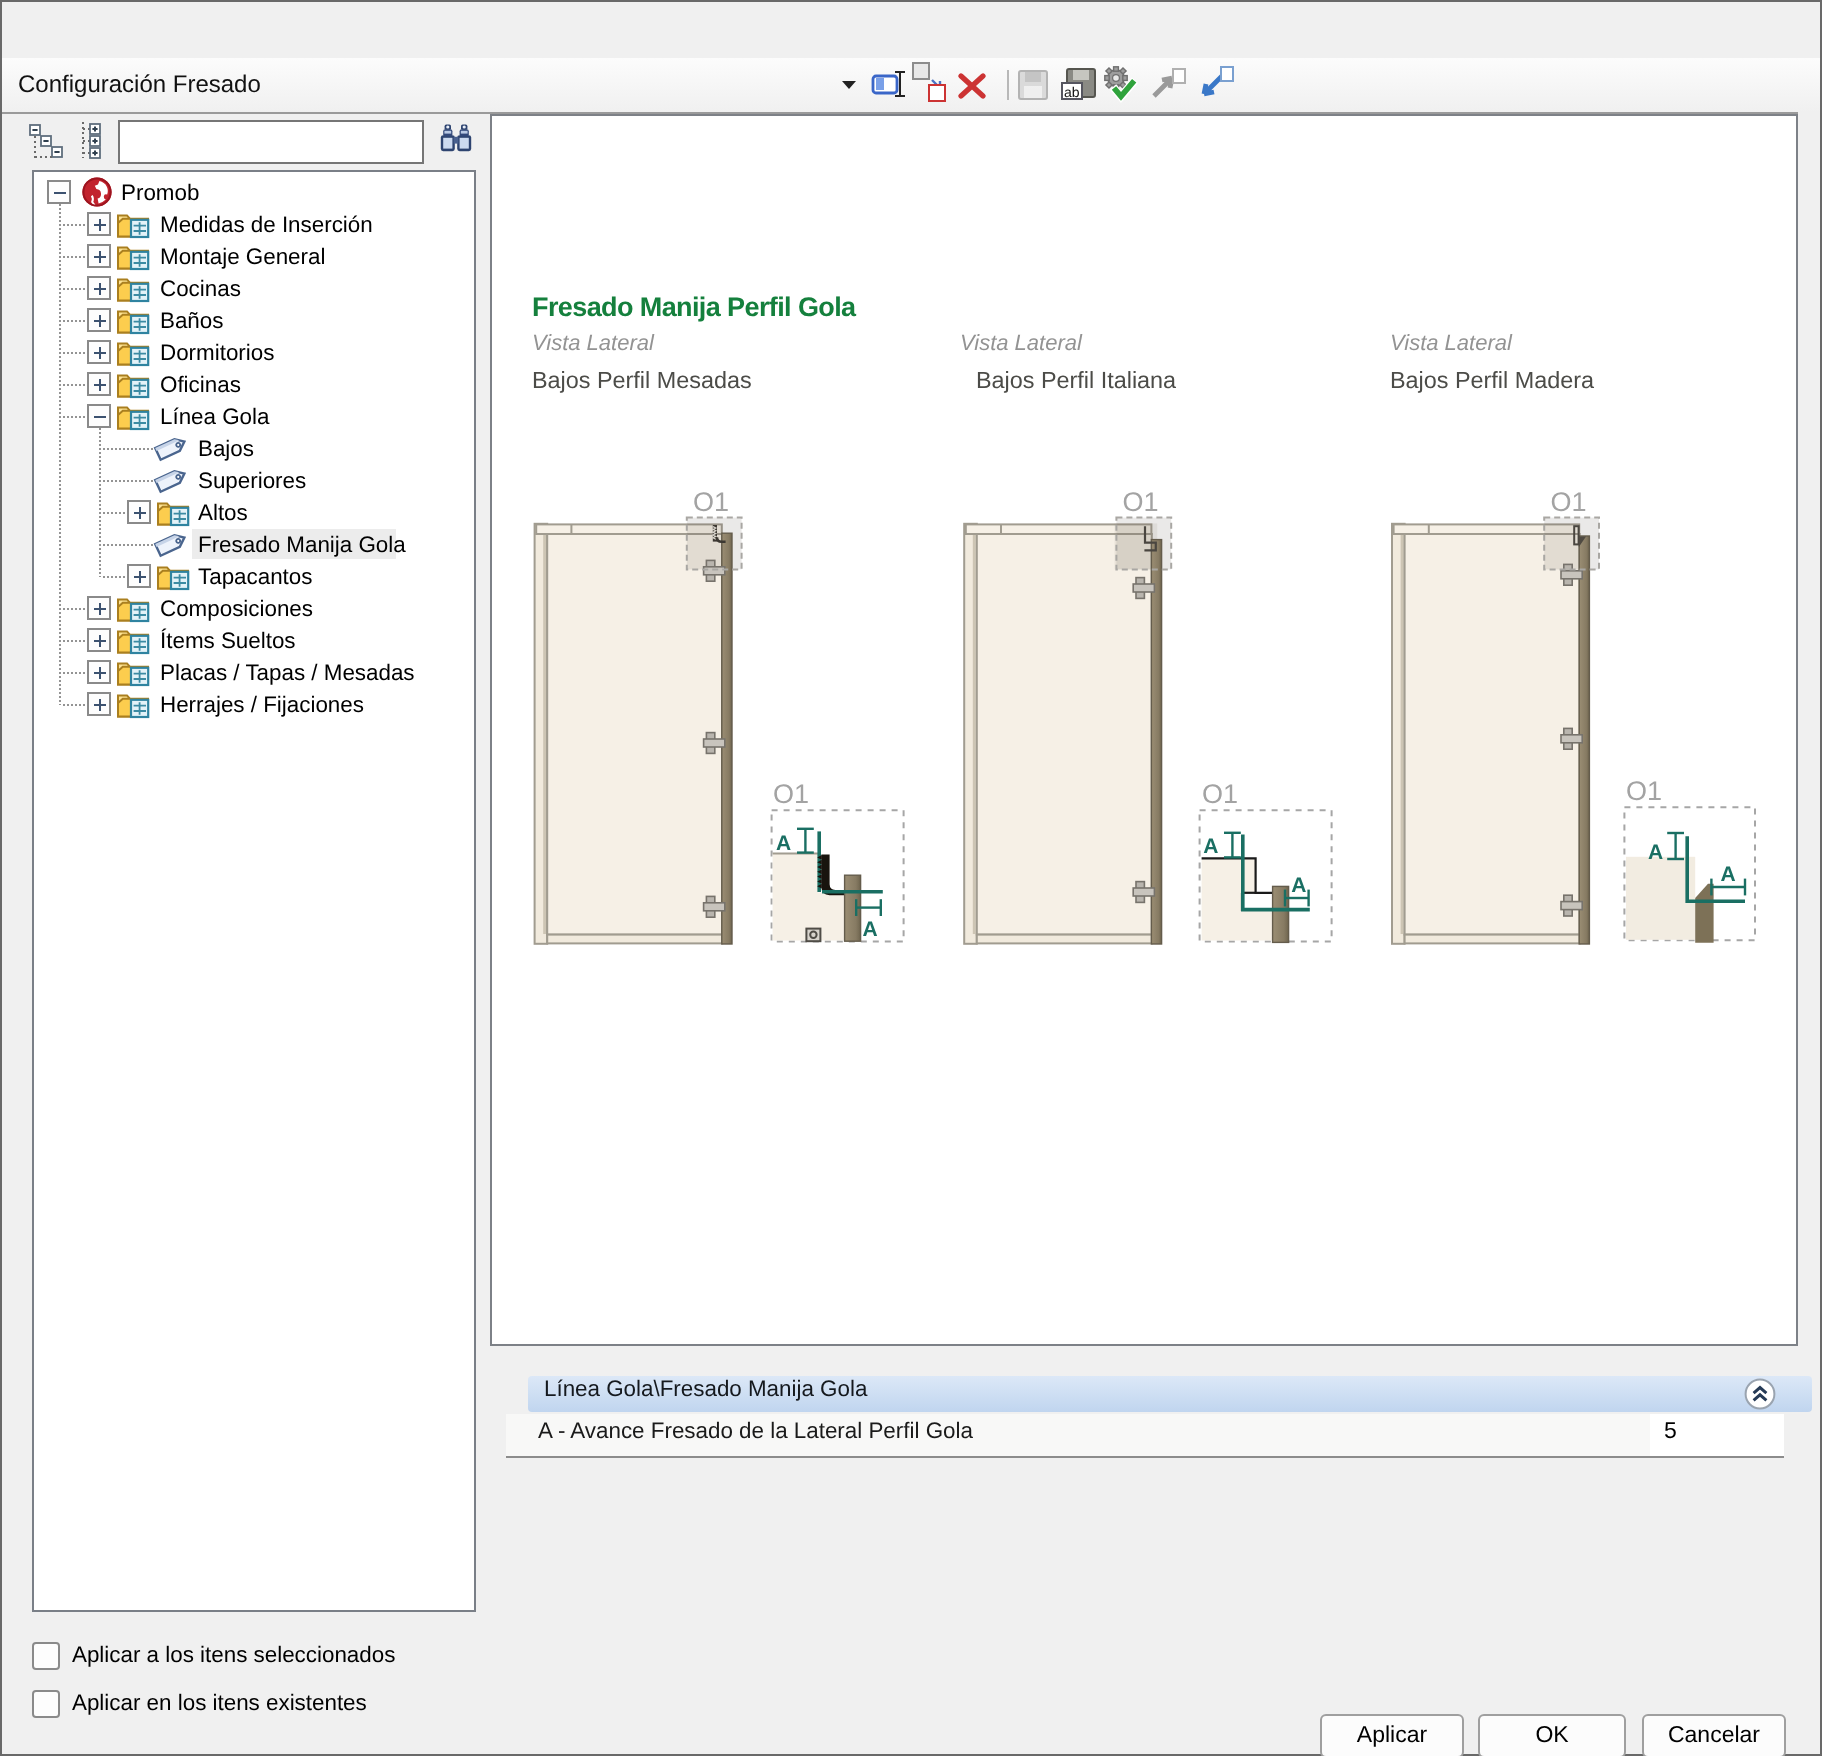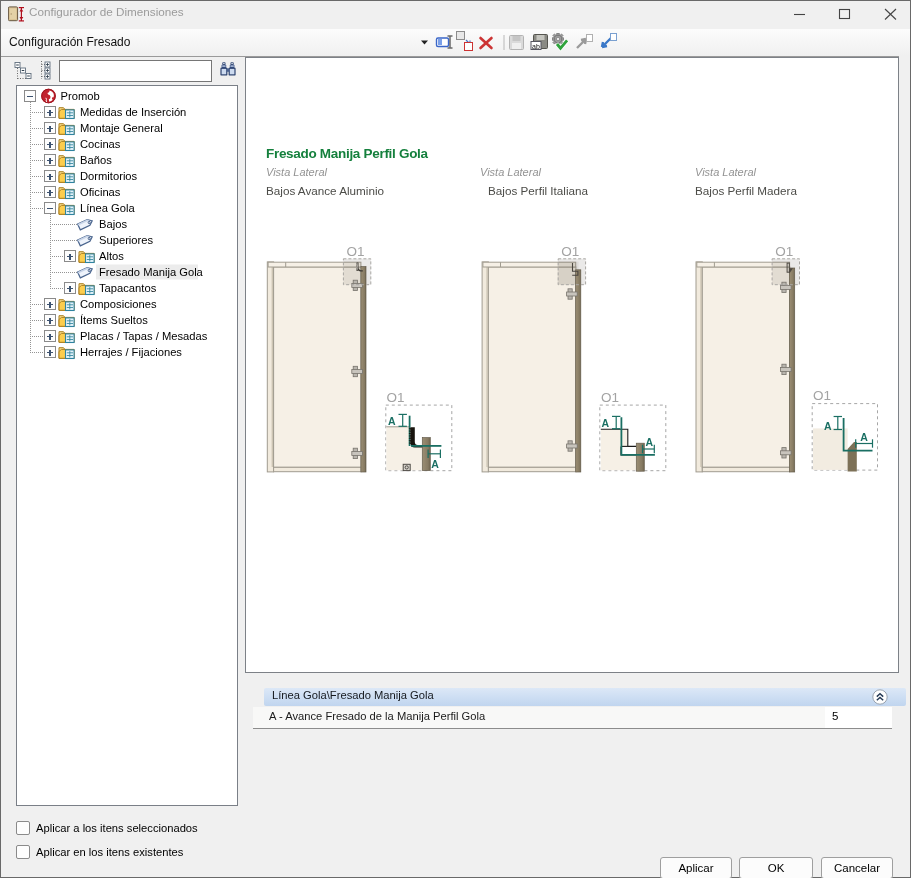--- a/index.html
+++ b/index.html
@@ -27,42 +27,20 @@
   #pcell{position:absolute;left:572px;top:0px;width:67px;height:21px;background:#fff;}
   #pval{position:absolute;left:7px;top:3px;font-size:11.5px;color:#000;}
   .ck{position:absolute;width:12px;height:12px;border:1px solid #8a8a8a;border-radius:2px;background:#fdfdfd;}
   .cklab{position:absolute;font-size:11.2px;color:#000;}
   .btn{position:absolute;top:856px;height:20px;border:1px solid #9f9f9f;border-radius:3px;
        background:#fcfcfc;font-size:11.5px;color:#000;text-align:center;line-height:20px;}
 </style>
 </head>
 <body>
 <div id="win">
-  <div id="titlebar">
-    <svg class="abs" style="left:7px;top:5px" width="18" height="18" viewBox="0 0 18 18">
-      <rect x="0.4" y="0.9" width="9.2" height="13.8" rx="1.2" fill="#d8c193" stroke="#665741" stroke-width="1"></rect>
-      <rect x="1.9" y="2.4" width="6.2" height="10.8" fill="#e3d1a6"></rect>
-      <circle cx="3.2" cy="8" r="0.7" fill="#a8916a"></circle>
-      <g stroke="#b00e1c" stroke-width="1.2">
-        <line x1="13.4" y1="1.6" x2="13.4" y2="14.9"></line>
-        <line x1="10.8" y1="1.6" x2="16" y2="1.6"></line>
-        <line x1="10.8" y1="14.9" x2="16" y2="14.9"></line>
-      </g>
-      <path d="M13.4 2.4 l-1.9 3 h3.8 z M13.4 14.1 l-1.9 -3 h3.8 z" fill="#b00e1c"></path>
-    </svg>
-    <span id="titletext">Configurador de Dimensiones</span>
-    <svg class="abs" style="left:780px;top:0px" width="130" height="28" viewBox="0 0 130 28">
-      <g stroke="#444" stroke-width="1.1" fill="none">
-        <line x1="13" y1="13.5" x2="24" y2="13.5"></line>
-        <rect x="58.5" y="8.5" width="10" height="9"></rect>
-        <line x1="104" y1="8" x2="115" y2="18.5"></line>
-        <line x1="115" y1="8" x2="104" y2="18.5"></line>
-      </g>
-    </svg>
-  </div>
   <div id="toolbar">
     <span id="cfgtext">Configuración Fresado</span>
     <svg class="abs" style="left:415px;top:0px" width="210" height="27" viewBox="0 0 210 27">
       <path d="M5 11.5 L12 11.5 L8.5 15.5 Z" fill="#222"></path>
       <rect x="20.5" y="9" width="12" height="8.5" rx="1.5" fill="#fff" stroke="#3a66c8" stroke-width="1.4"></rect>
       <rect x="22" y="10" width="4" height="6" fill="#7aa0e8"></rect>
       <g stroke="#222" stroke-width="1">
         <line x1="34" y1="7.5" x2="34" y2="18.5"></line>
         <line x1="31.5" y1="7" x2="36.5" y2="7"></line>
         <line x1="31.5" y1="19" x2="36.5" y2="19"></line>
@@ -341,21 +319,21 @@
           <path d="M0.5,6 l2.4,-2.1 12.6,0 0,8.9 -15,0 z" fill="#fccd4e" stroke="#aa7f1f" stroke-width="1"></path>
           <rect x="7.0" y="4.4" width="8.6" height="8.6" fill="#e3f2f8" stroke="#2f83a0" stroke-width="1.1"></rect>
           <path d="M8.3 7.3 h6.2 M8.3 10 h6.2 M11.3 5.6 v6.3" stroke="#3c8ba3" stroke-width="0.9" fill="none"></path>
         </g>
       <text x="63.0" y="270.0" fill="#000">Herrajes / Fijaciones</text>
     </svg>
   </div>
   <div id="canvas">
     <div class="h1" style="left:20px;top:88px">Fresado Manija Perfil Gola</div>
     <div class="h2" style="left:20px;top:108px">Vista Lateral</div>
-    <div class="h3" style="left:20px;top:126px">Bajos Avance Aluminio</div>
+    <div class="h3" style="left:20px;top:126px">Bajos Perfil Mesadas</div>
     <div class="h2" style="left:234px;top:108px">Vista Lateral</div>
     <div class="h3" style="left:242px;top:126px">Bajos Perfil Italiana</div>
     <div class="h2" style="left:449px;top:108px">Vista Lateral</div>
     <div class="h3" style="left:449px;top:126px">Bajos Perfil Madera</div>
     <svg class="abs" style="left:0;top:0" width="652" height="614" viewBox="0 0 652 614" font-family="Liberation Sans">
       <defs>
           <linearGradient id="doorg" x1="0" y1="0" x2="1" y2="0">
             <stop offset="0" stop-color="#9b8e74"></stop>
             <stop offset="0.7" stop-color="#877b63"></stop>
             <stop offset="1" stop-color="#6f654f"></stop>
@@ -489,21 +467,21 @@
       <span id="pheadtext">Línea Gola\Fresado Manija Gola</span>
     </div>
   <svg class="abs" style="left:871px;top:688px" width="16" height="16" viewBox="0 0 16 16">
     <circle cx="8" cy="8" r="7.2" fill="#fff" stroke="#9aa4b0"></circle>
     <g stroke="#253a56" stroke-width="1.5" fill="none">
       <path d="M4.8 7.6 l3.2 -2.8 3.2 2.8"></path>
       <path d="M4.8 11.2 l3.2 -2.8 3.2 2.8"></path>
     </g>
   </svg>
   <div id="prow">
-    <span id="prowtext">A - Avance Fresado de la Manija Perfil Gola</span>
+    <span id="prowtext">A - Avance Fresado de la Lateral Perfil Gola</span>
     <div id="pcell">
         <span id="pval">5</span>
       </div>
   </div>
   <div class="ck" style="left:15px;top:820px"></div>
   <div class="cklab" style="left:35px;top:821px">Aplicar a los itens seleccionados</div>
   <div class="ck" style="left:15px;top:844px"></div>
   <div class="cklab" style="left:35px;top:845px">Aplicar en los itens existentes</div>
   <div class="btn" style="left:659px;width:70px">Aplicar</div>
   <div class="btn" style="left:738px;width:72px">OK</div>

